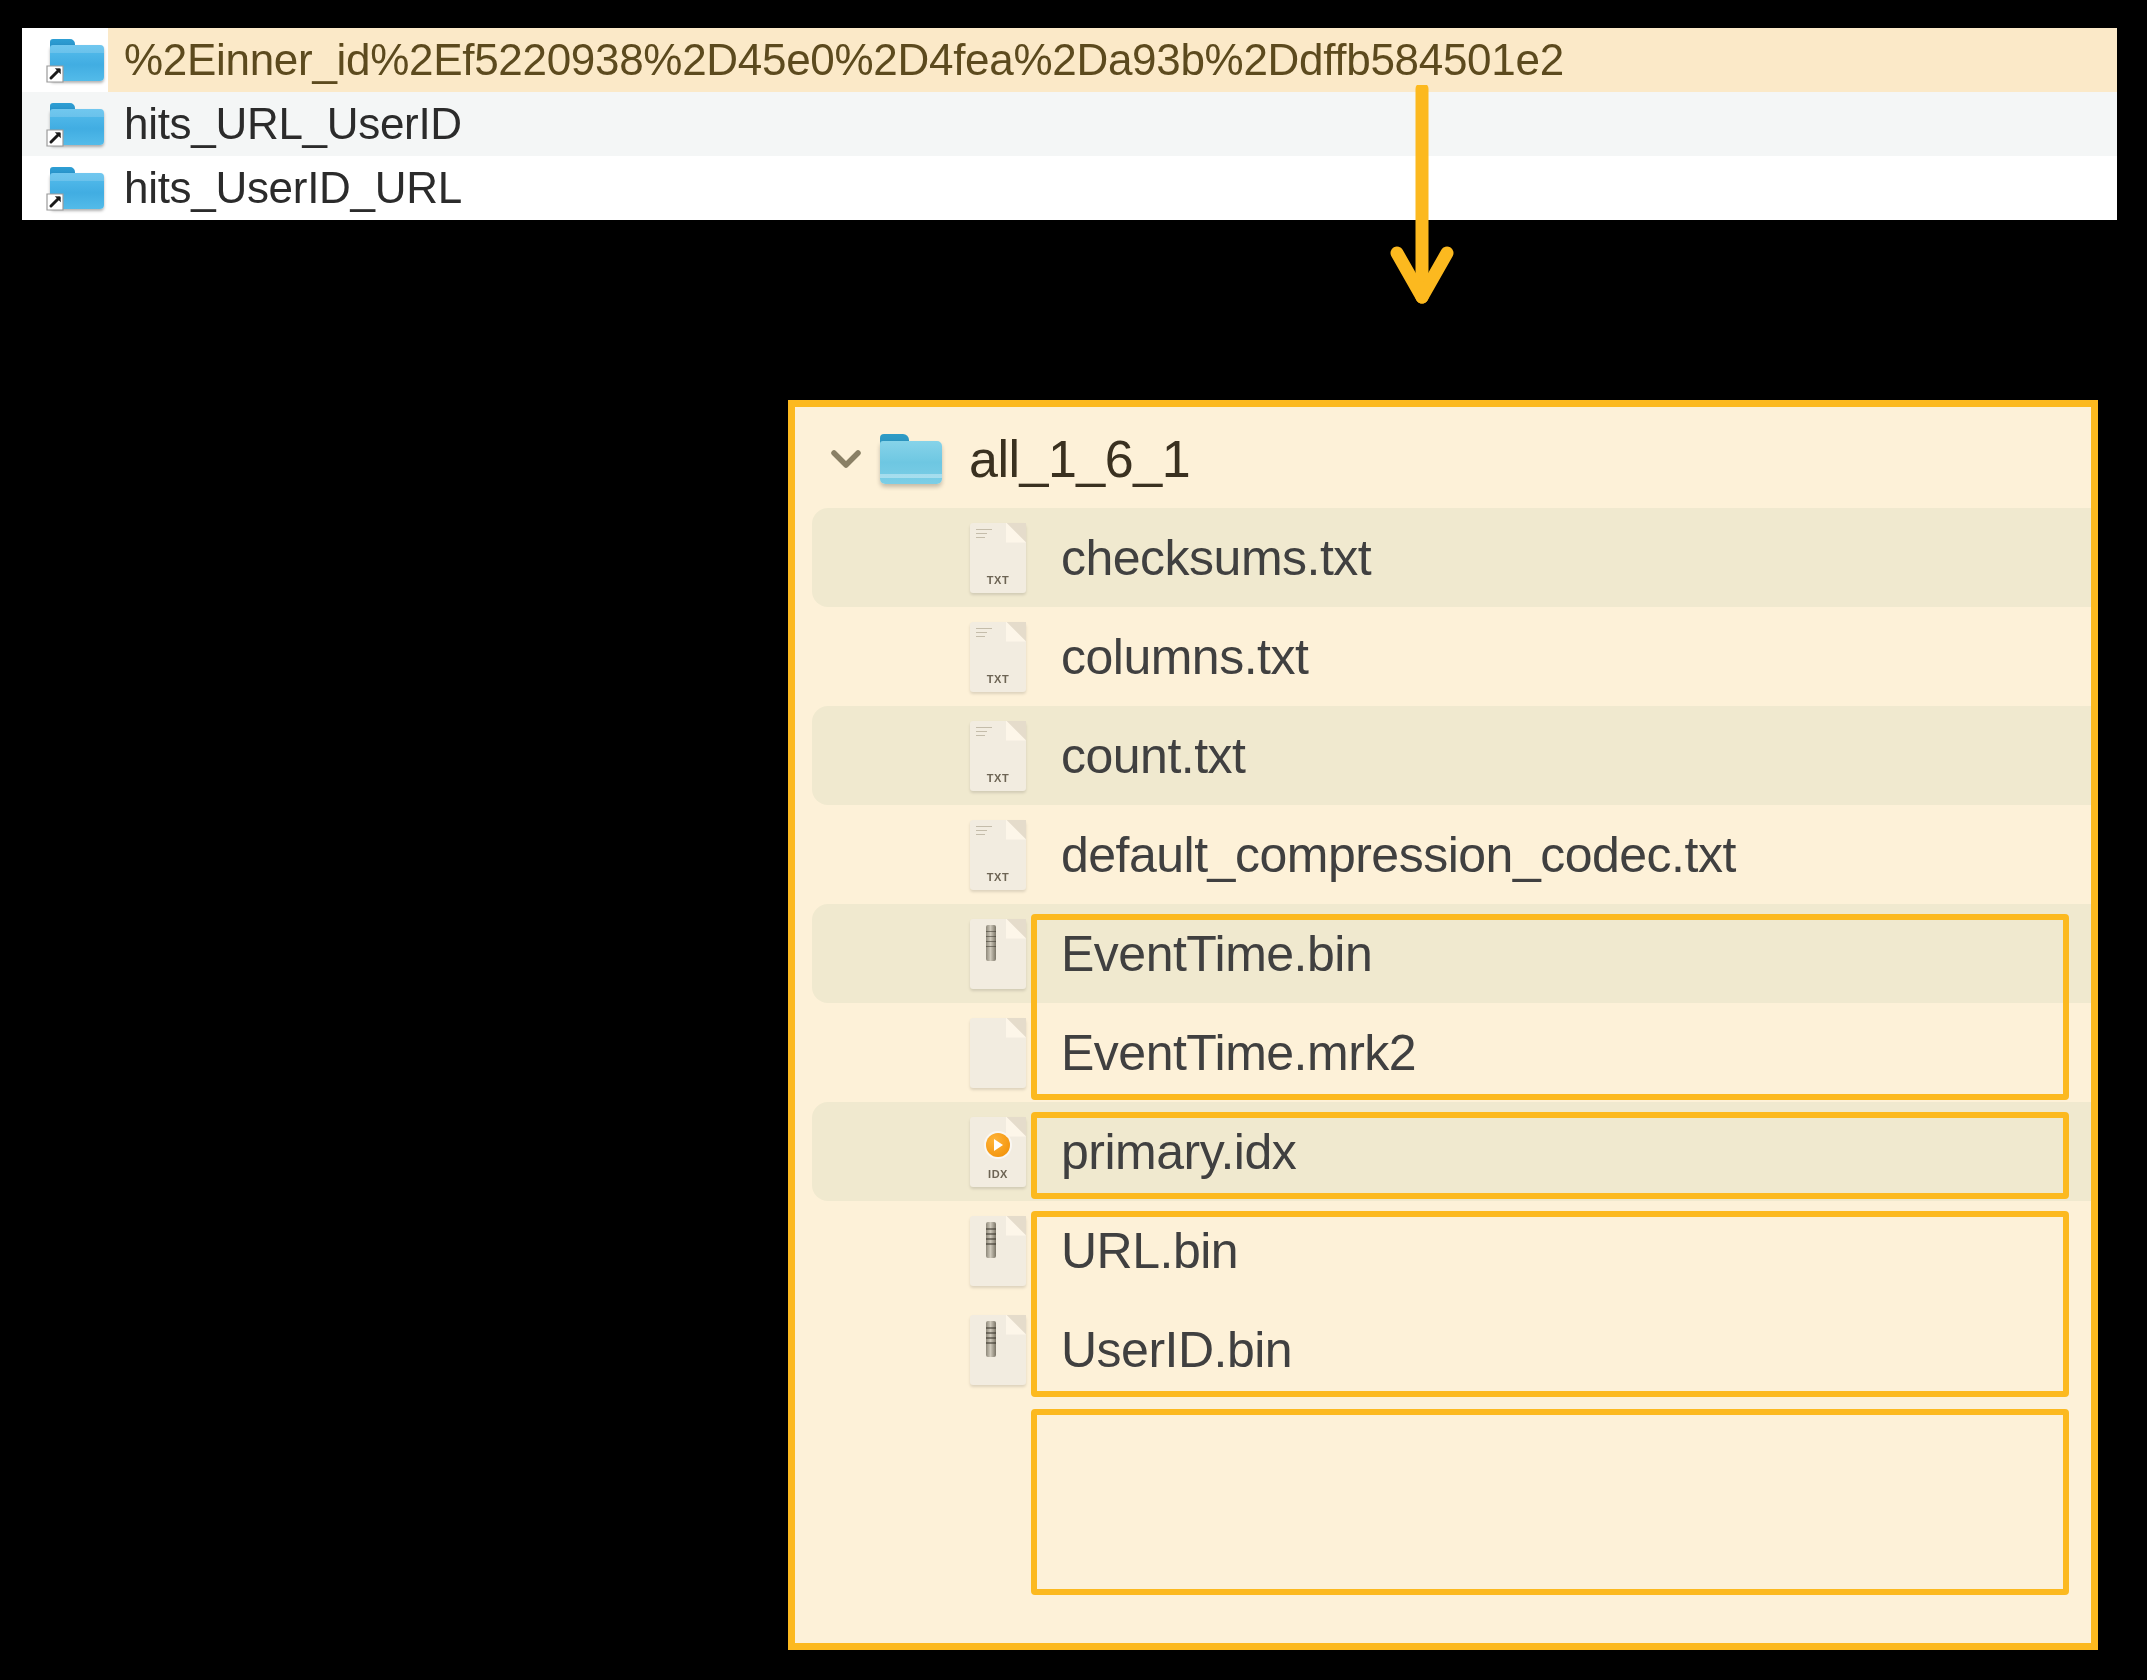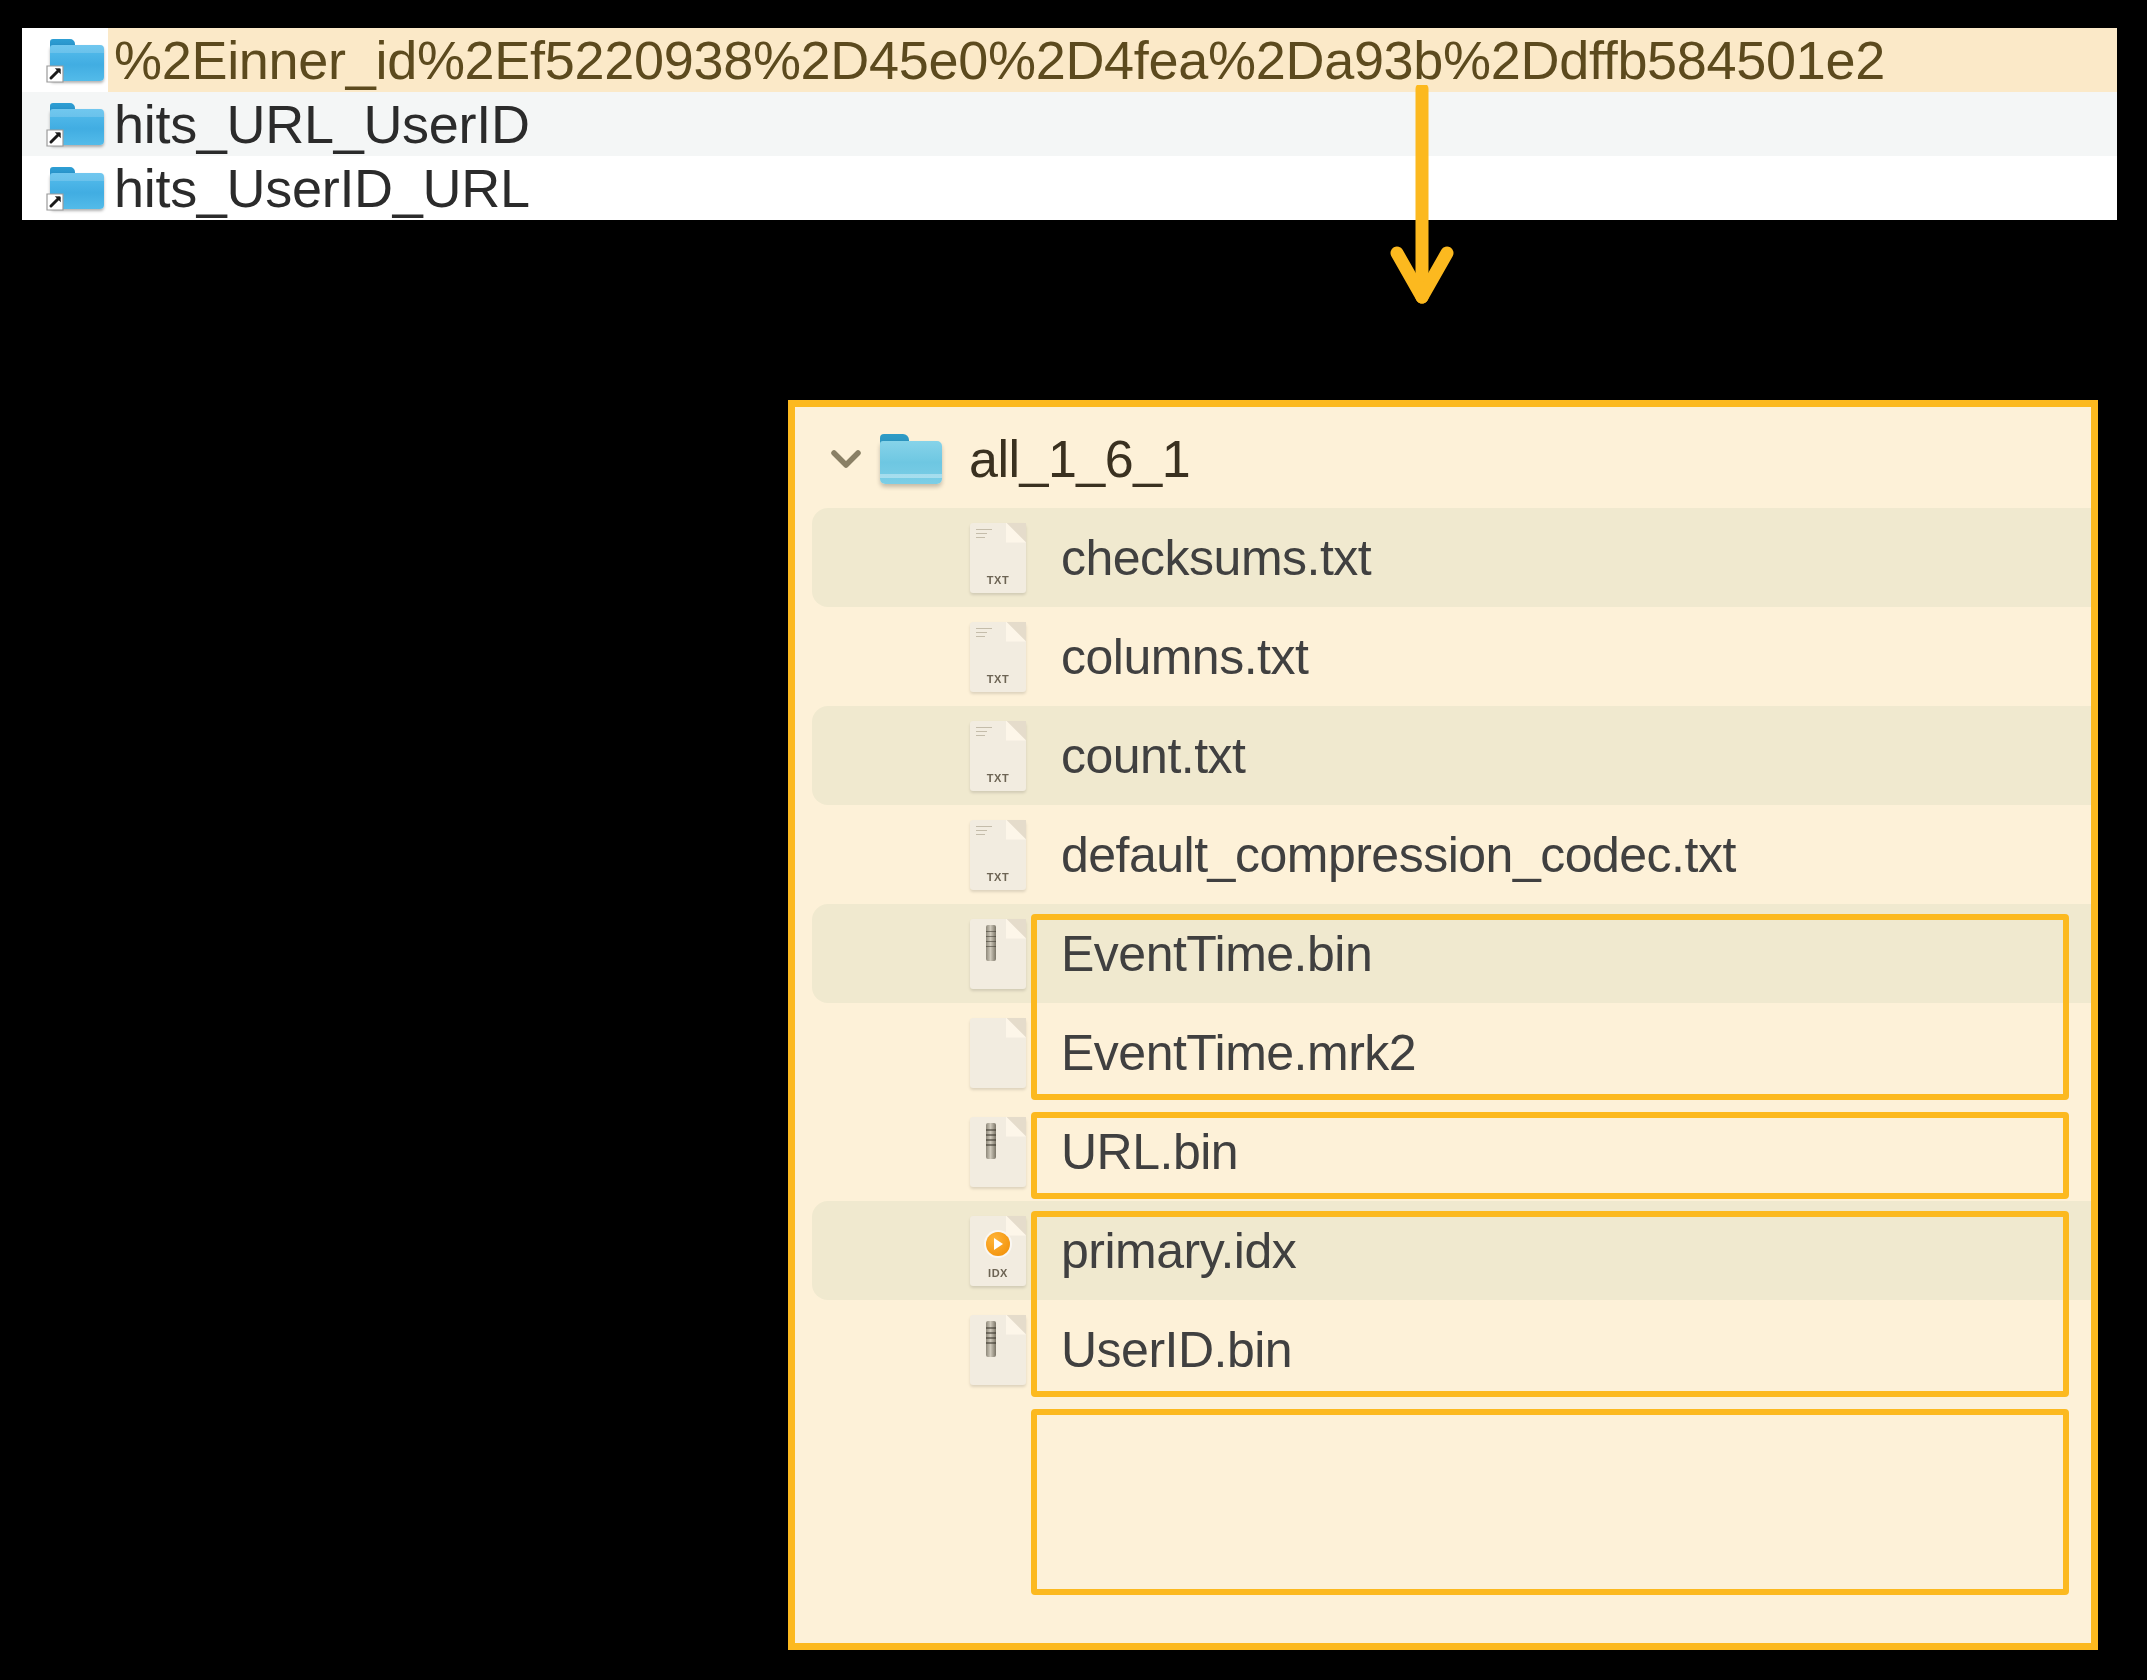--- a/index.html
+++ b/index.html
@@ -44,26 +44,26 @@
     width: 62px;
     margin-left: 24px;
     display: flex;
     align-items: center;
     justify-content: center;
     flex: none;
   }
   .top-row .lbl {
     position: relative;
     z-index: 2;
-    font-size: 54px;
+    font-size: 44px;
     color: #2b2b2b;
     white-space: nowrap;
     letter-spacing: -0.3px;
     line-height: 1;
-    padding-left: 6px;
+    padding-left: 16px;
   }
   .top-row.hl .lbl { color: #5c4a1e; }
 
   
   .folder-blue {
     position: relative;
     width: 54px;
     height: 42px;
   }
   .folder-blue .tab {
@@ -441,42 +441,42 @@
       <div class="tree-row file-row plain">
         <div class="stripe"></div>
         <div class="icon-wrap">
           <div class="doc">
             <div class="fold"></div>
             <div class="fold2"></div>
           </div>
         </div>
         <div class="lbl">EventTime.mrk2</div>
       </div>
-      <div class="tree-row file-row plain">
-        <div class="stripe"></div>
-        <div class="icon-wrap">
-          <div class="doc">
-            <div class="binglyph"></div>
-            <div class="fold"></div>
-            <div class="fold2"></div>
-          </div>
-        </div>
-        <div class="lbl">URL.bin</div>
-      </div>
       <div class="tree-row file-row">
         <div class="stripe"></div>
         <div class="icon-wrap">
           <div class="doc">
             <div class="idxglyph"></div>
             <div class="tag">IDX</div>
             <div class="fold"></div>
             <div class="fold2"></div>
           </div>
         </div>
         <div class="lbl">primary.idx</div>
+      </div>
+      <div class="tree-row file-row plain">
+        <div class="stripe"></div>
+        <div class="icon-wrap">
+          <div class="doc">
+            <div class="binglyph"></div>
+            <div class="fold"></div>
+            <div class="fold2"></div>
+          </div>
+        </div>
+        <div class="lbl">URL.bin</div>
       </div>
       <div class="tree-row file-row plain">
         <div class="stripe"></div>
         <div class="icon-wrap">
           <div class="doc">
             <div class="binglyph"></div>
             <div class="fold"></div>
             <div class="fold2"></div>
           </div>
         </div>

